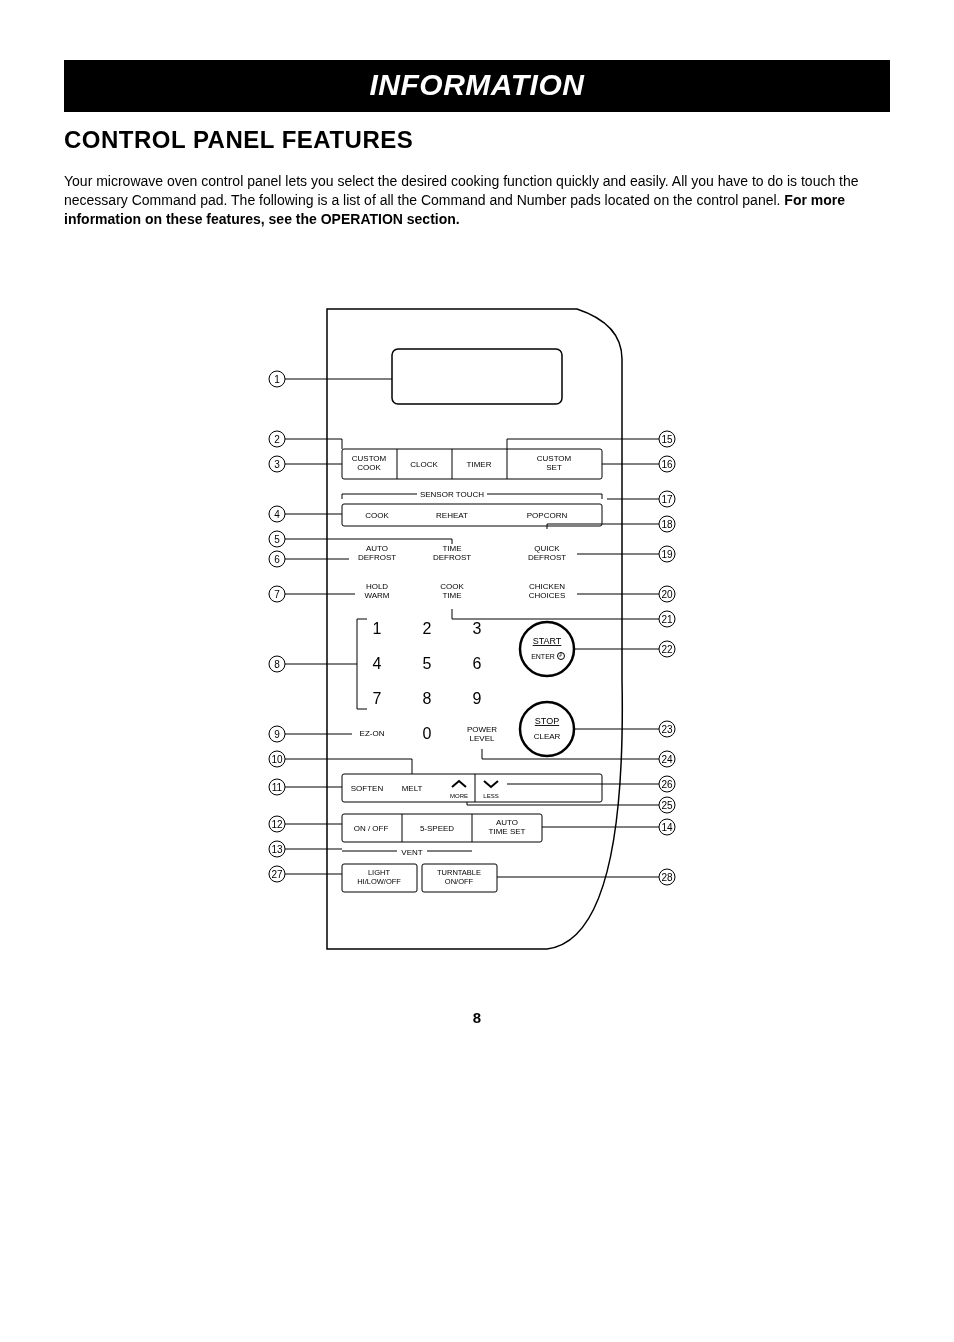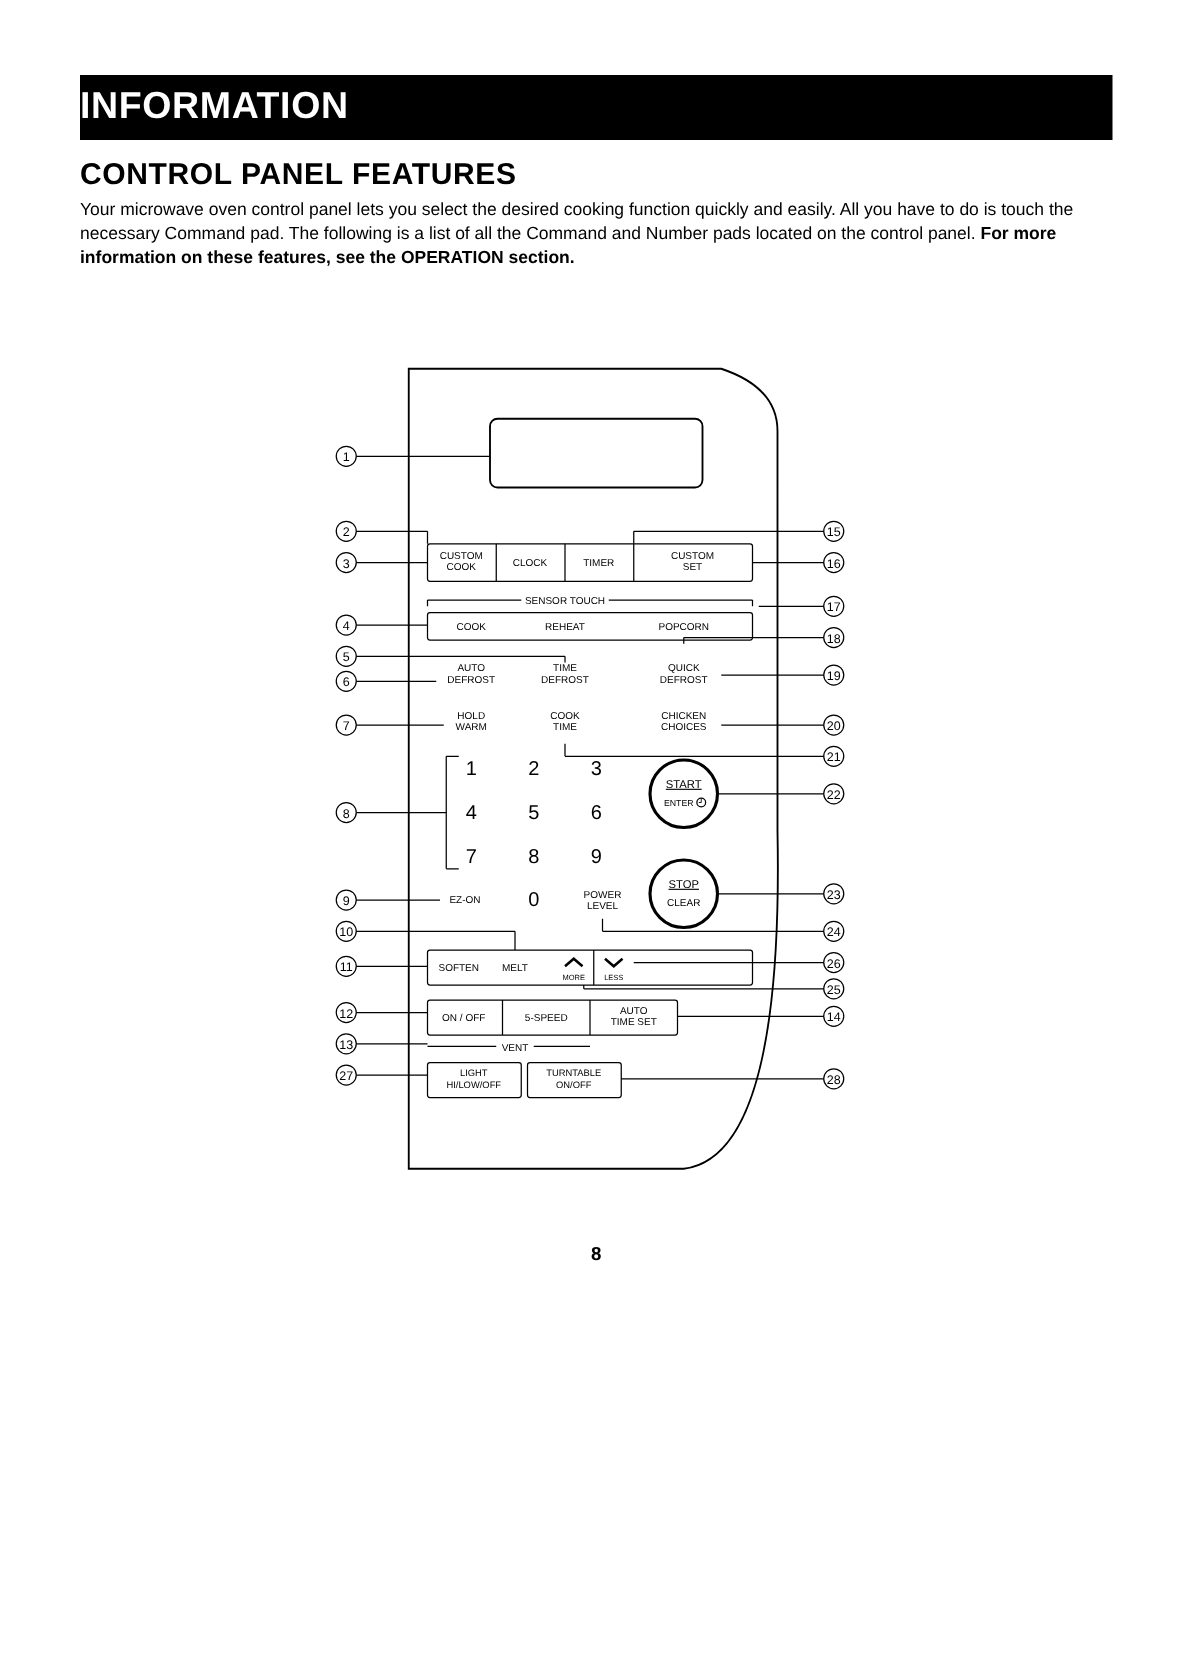--- a/index.html
+++ b/index.html
@@ -12,31 +12,32 @@
     width: 954px;
   }
   .page {
     width: 954px;
     padding: 60px 64px 40px 64px;
     position: relative;
   }
   .black-banner {
     background: #000;
     color: #fff;
+    font-style: italic;
     font-weight: bold;
     font-size: 30px;
-    text-align: left;
+    text-align: center;
     padding: 8px 0 10px 0;
     letter-spacing: 0.5px;
   }
   .section-title {
     font-size: 24px;
     font-weight: bold;
     margin-top: 14px;
-    margin-bottom: 4px;
+    margin-bottom: 18px;
     letter-spacing: 0.5px;
   }
   .body-text {
     font-size: 14px;
     line-height: 1.35;
   }
   .bold { font-weight: bold; }
   .diagram-wrap {
     width: 100%;
     margin-top: 60px;

